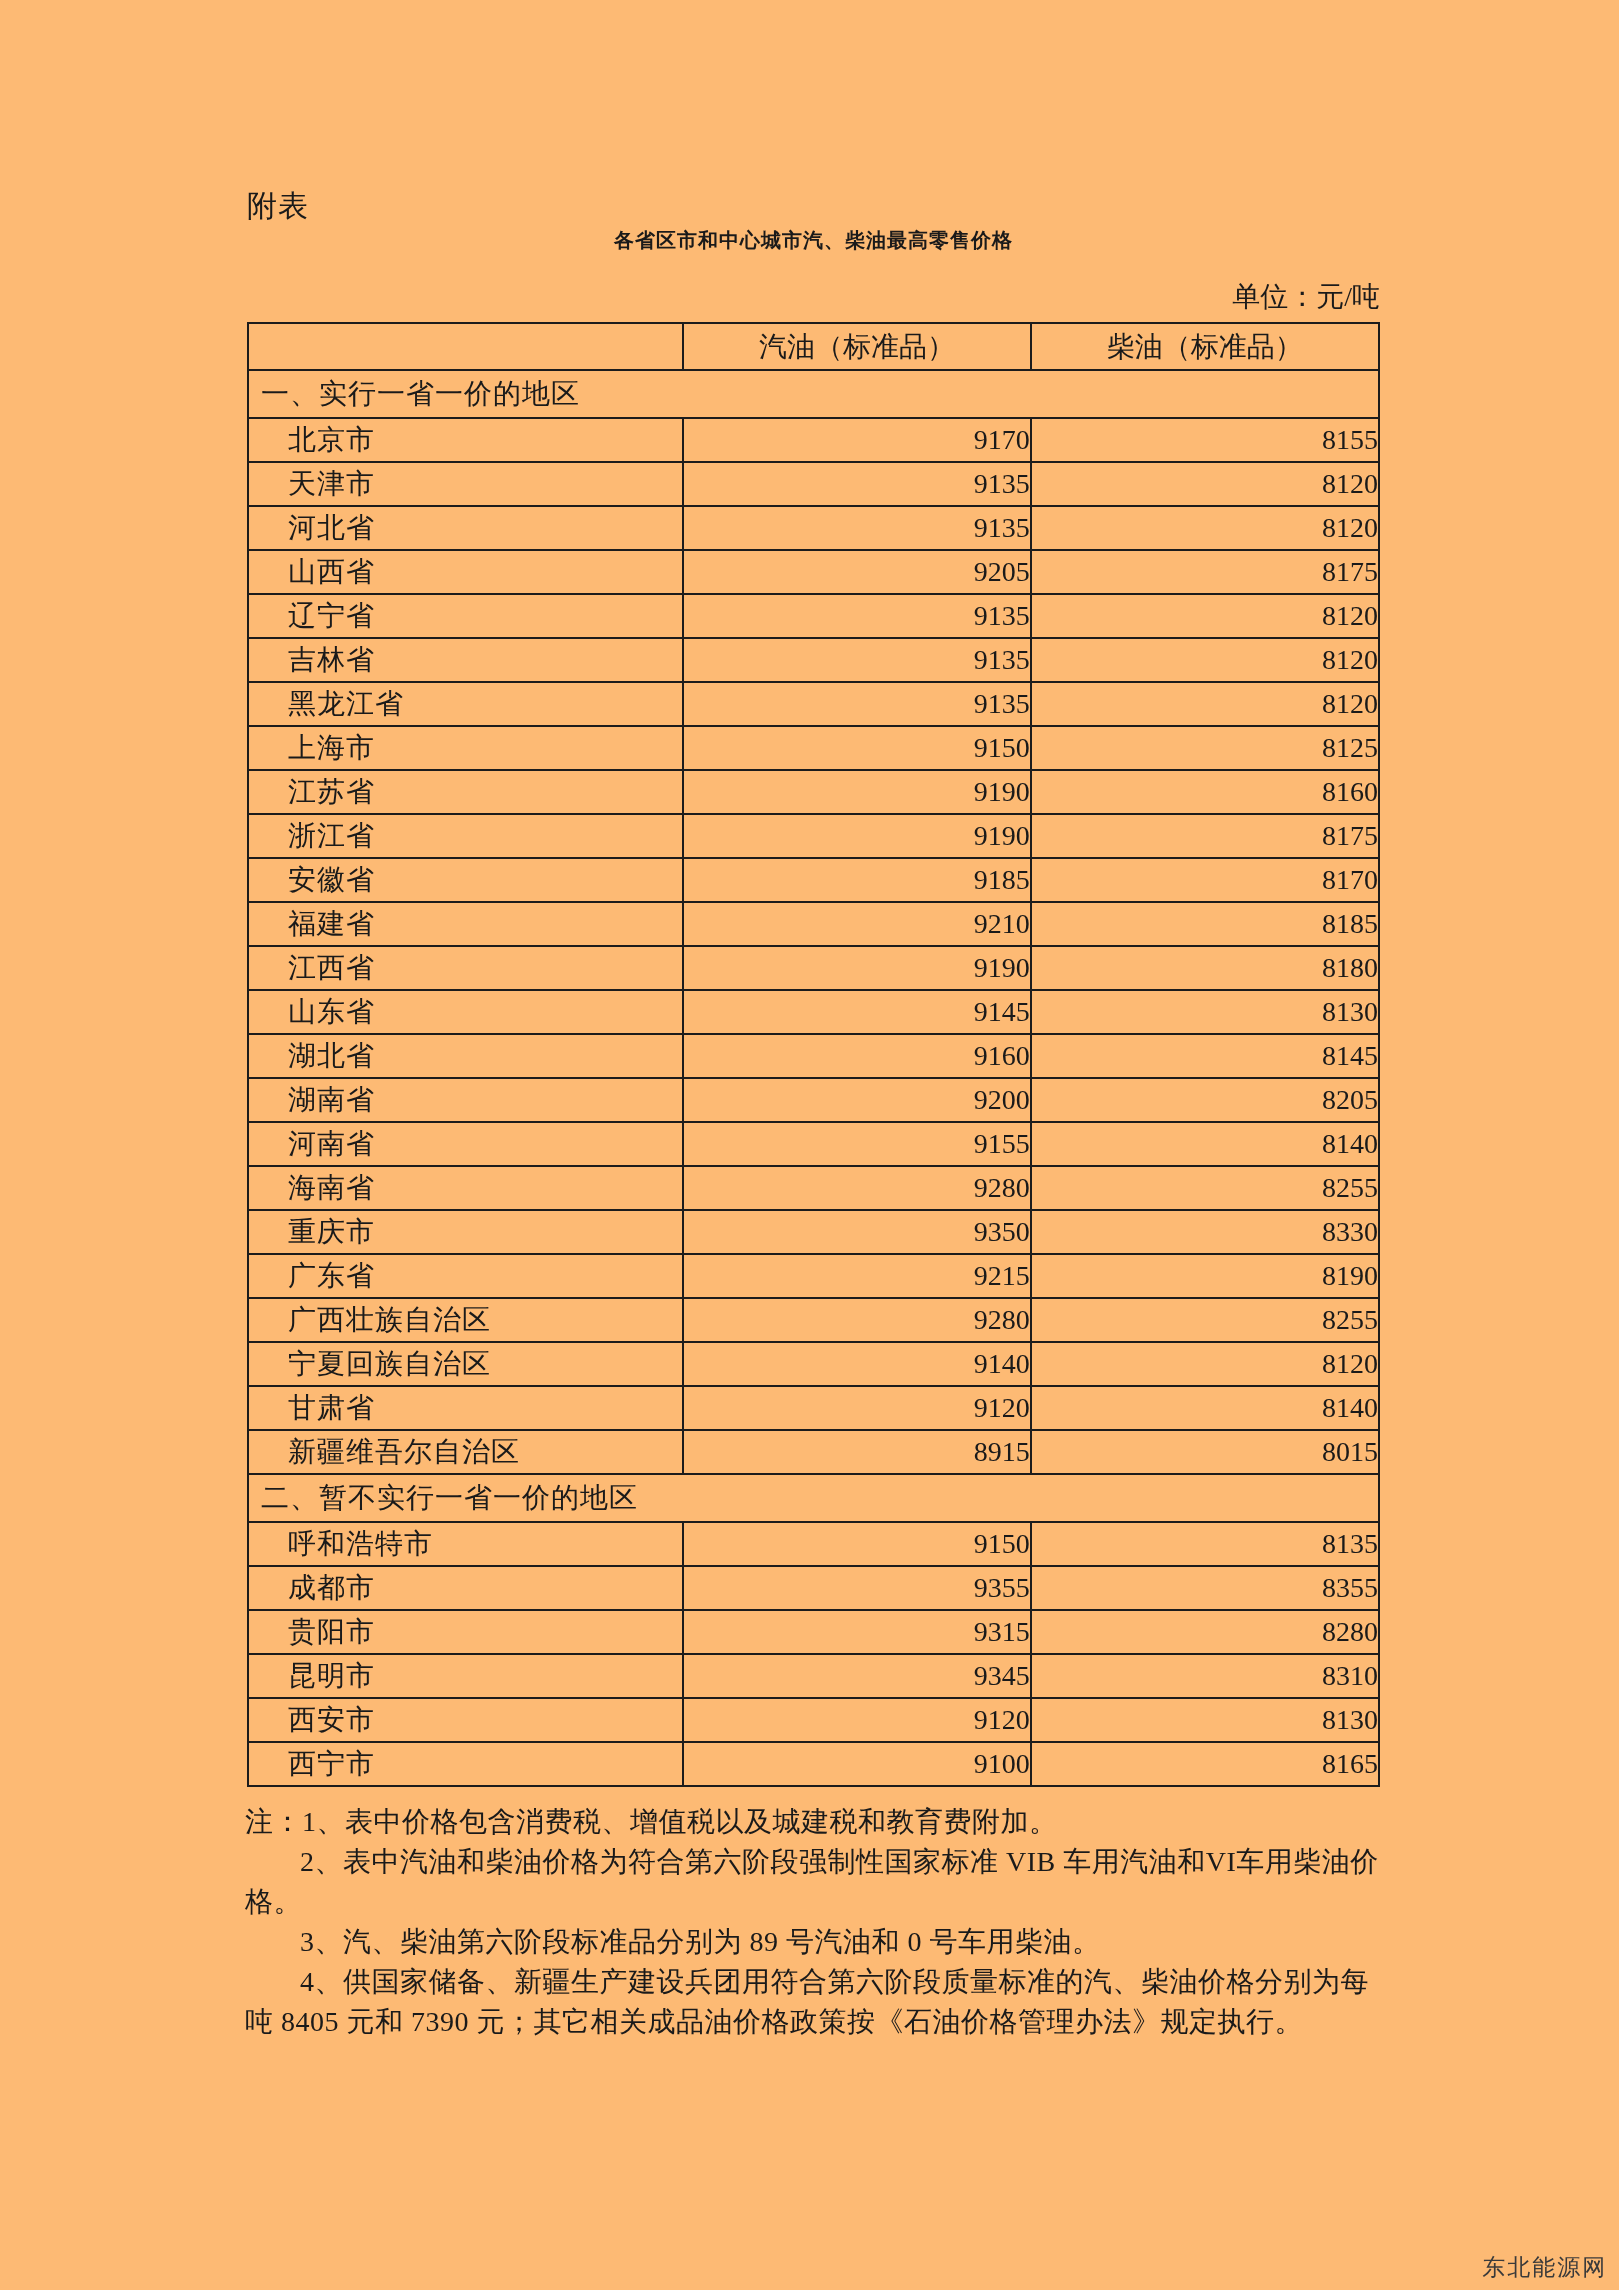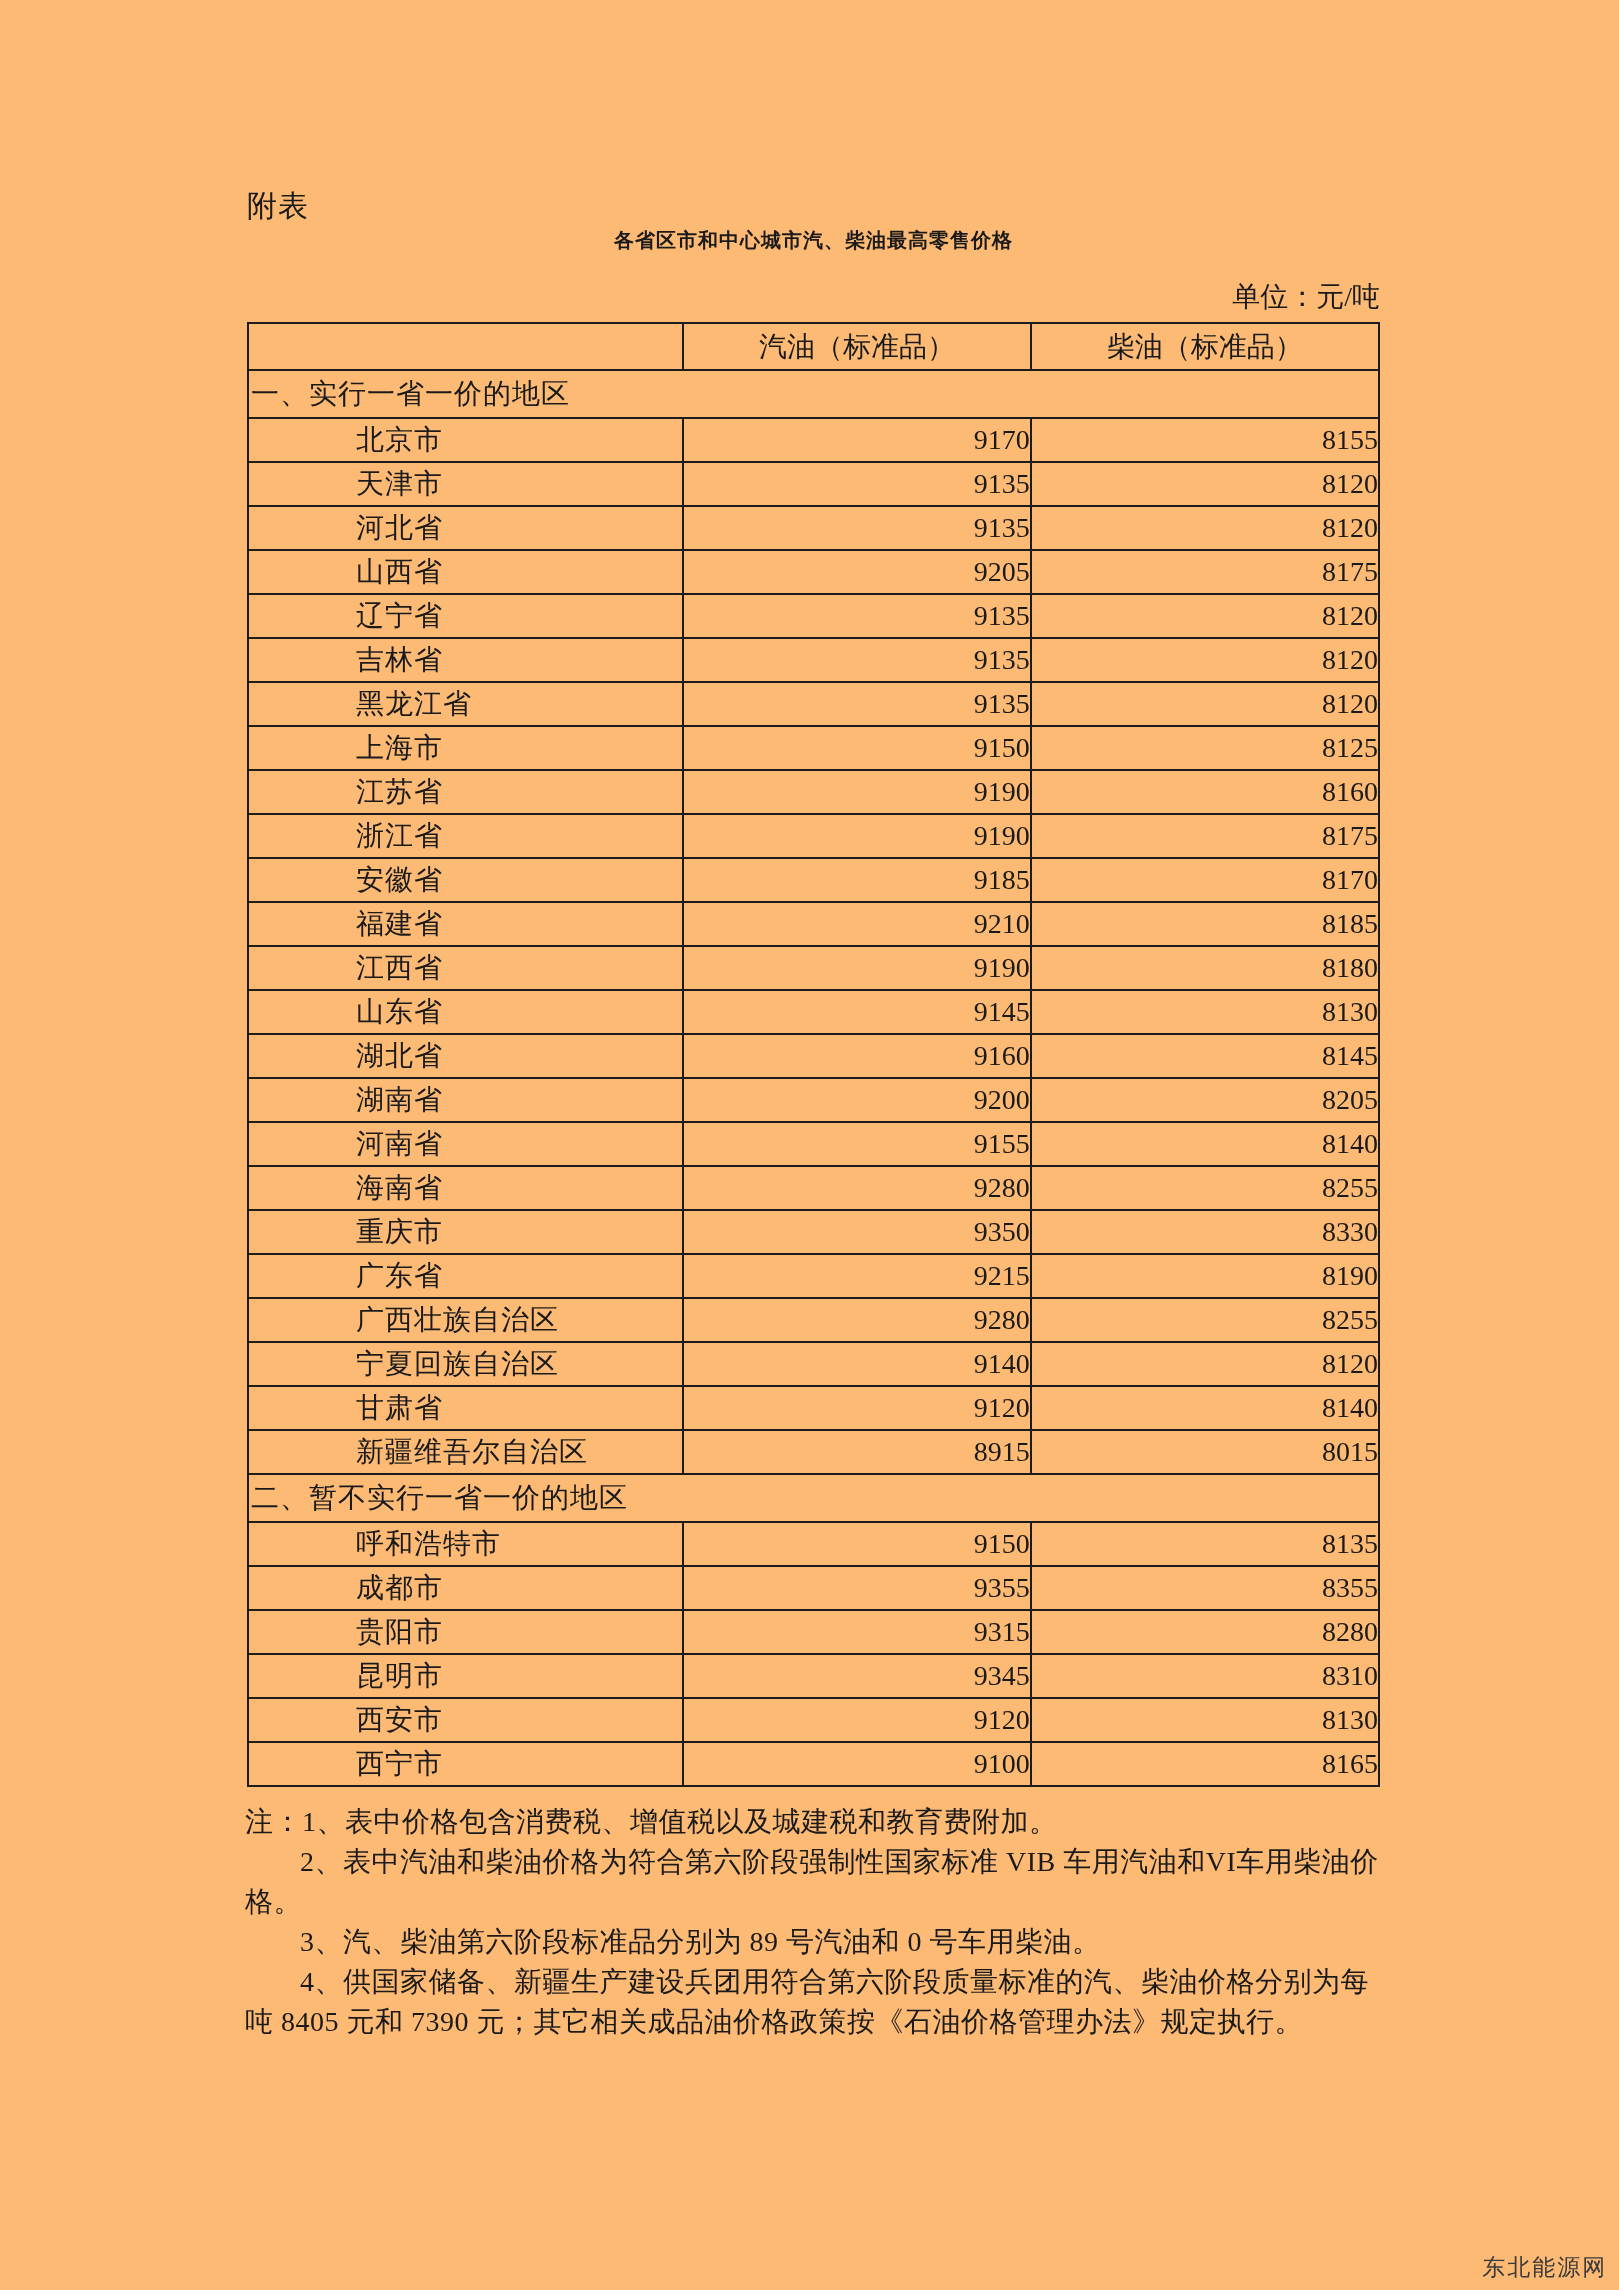--- a/index.html
+++ b/index.html
@@ -57,29 +57,29 @@
     height: 45px;
     font-size: 28px;
     text-align: center;
     vertical-align: middle;
     margin-left: 40px;
   }
   .price-table td.section-cell {
     height: 46px;
     font-size: 28px;
     text-align: left;
-    padding-left: 2px;
+    padding-left: 12px;
     vertical-align: middle;
     letter-spacing: 1px;
   }
   .price-table td.region {
     height: 42px;
     font-size: 28px;
     text-align: left;
-    padding-left: 107px;
+    padding-left: 39px;
     vertical-align: middle;
     letter-spacing: 1px;
     border-radius: 14px;
   }
   .price-table td.num {
     height: 42px;
     font-size: 28px;
     text-align: right;
     vertical-align: middle;
   }

